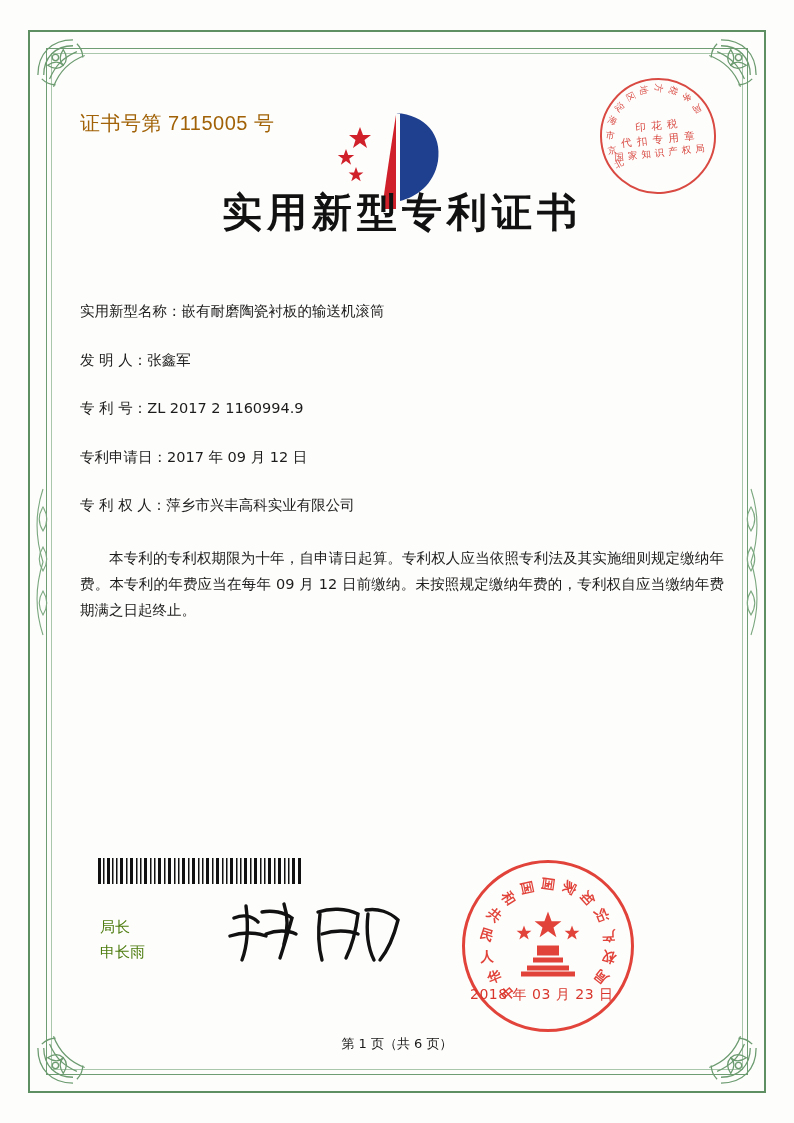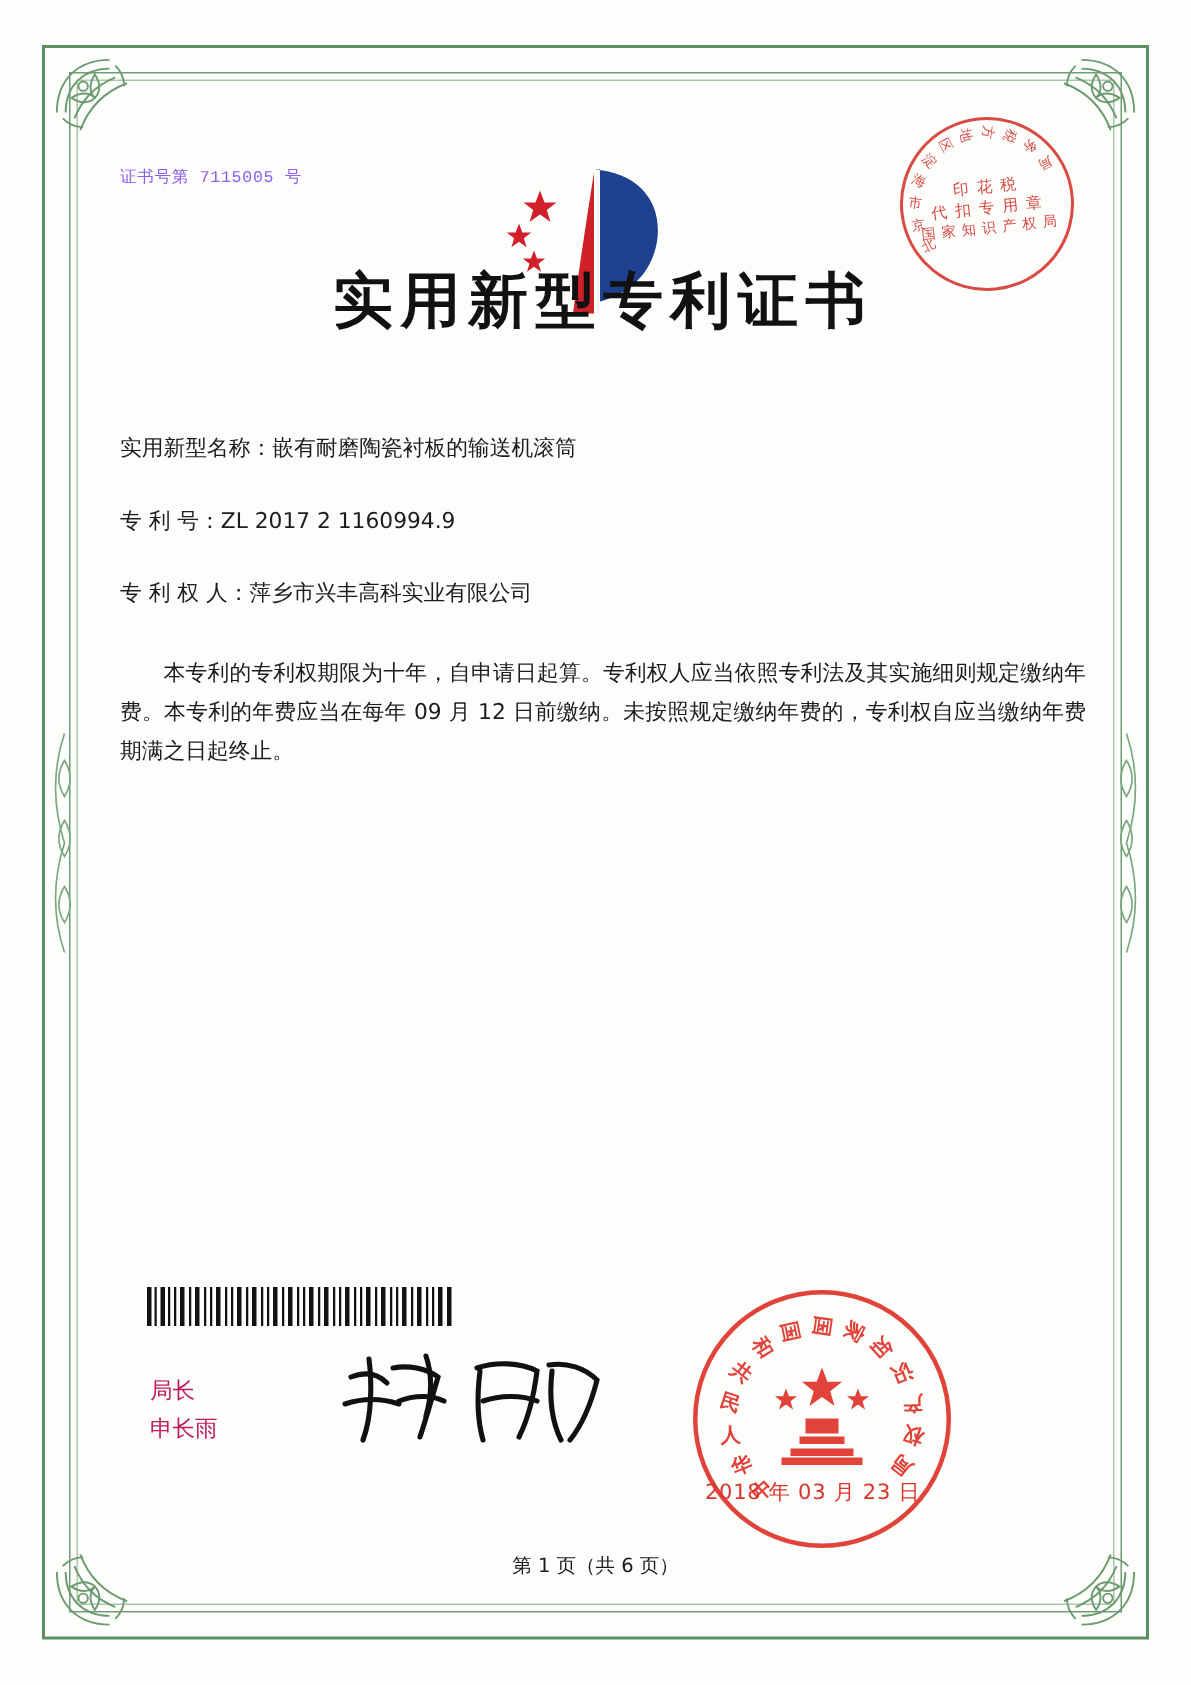--- a/index.html
+++ b/index.html
@@ -62,24 +62,24 @@
 
   
   .content {
     position: absolute;
     left: 80px;
     right: 70px;
     top: 110px;
   }
 
   .cert-no {
-    font-size: 11px;
+    font-size: 20px;
     letter-spacing: 0.5px;
-    color: #8b5cf6;
-    font-family: Liberation Mono, monospace;
+    color: #a16207;
+    font-family: Liberation Sans, sans-serif;
   }
 
   
   .logo {
     position: absolute;
     left: 330px;
     top: 105px;
     width: 120px;
     height: 110px;
   }
@@ -166,21 +166,21 @@
   }
   .barcode svg { width: 100%; height: 100%; }
 
   
   .sig-block {
     position: absolute;
     left: 100px;
     top: 915px;
     font-size: 15px;
     line-height: 25px;
-    color: #be185d;
+    color: #4d7c0f;
   }
   .sig-hand {
     position: absolute;
     left: 222px;
     top: 898px;
     width: 185px;
     height: 72px;
     color: #111;
   }
   .sig-hand svg { width: 100%; height: 100%; }
@@ -351,21 +351,27 @@
 
     <div class="cert-no">证书号第 7115005 号</div>
 
     <div class="title">实用新型专利证书</div>
 
     <div class="fields">
       <div class="field">
         <span class="lbl">实用新型名称：</span><span class="val">嵌有耐磨陶瓷衬板的输送机滚筒</span>
       </div>
       <div class="field">
+        <span class="lbl">发 明 人：</span><span class="val">张鑫军</span>
+      </div>
+      <div class="field">
         <span class="lbl">专 利 号：</span><span class="val">ZL 2017 2 1160994.9</span>
+      </div>
+      <div class="field">
+        <span class="lbl">专利申请日：</span><span class="val">2017 年 09 月 12 日</span>
       </div>
       <div class="field">
         <span class="lbl">专 利 权 人：</span><span class="val">萍乡市兴丰高科实业有限公司</span>
       </div>
     </div>
 
     <div class="paras">
       <p>本专利的专利权期限为十年，自申请日起算。专利权人应当依照专利法及其实施细则规定缴纳年费。本专利的年费应当在每年 09 月 12 日前缴纳。未按照规定缴纳年费的，专利权自应当缴纳年费期满之日起终止。</p>
     </div>
 

